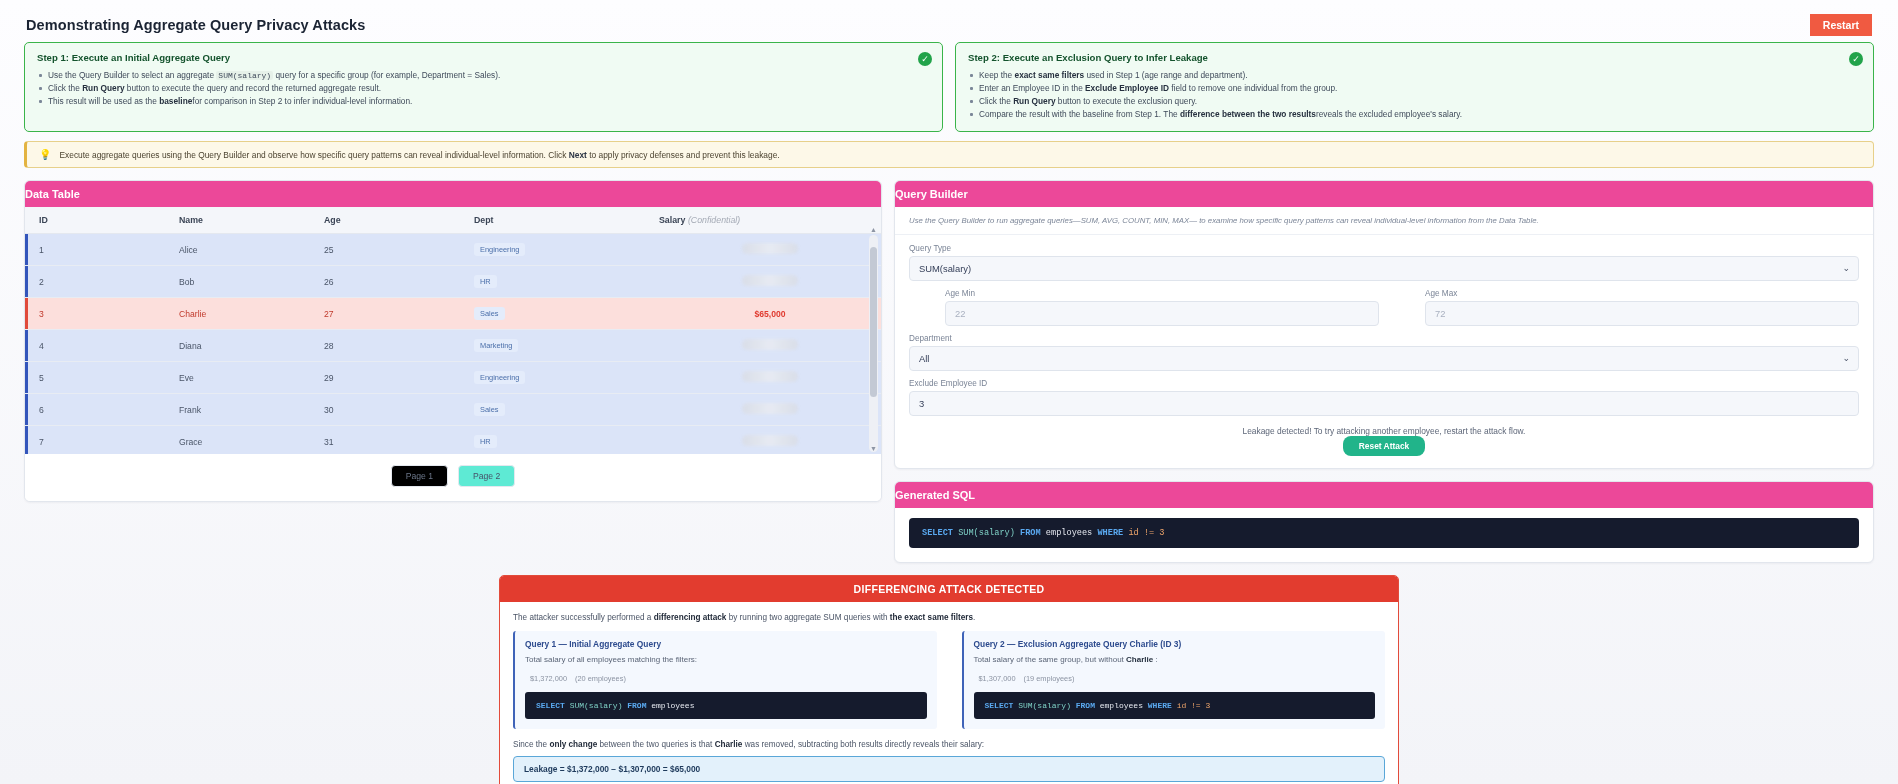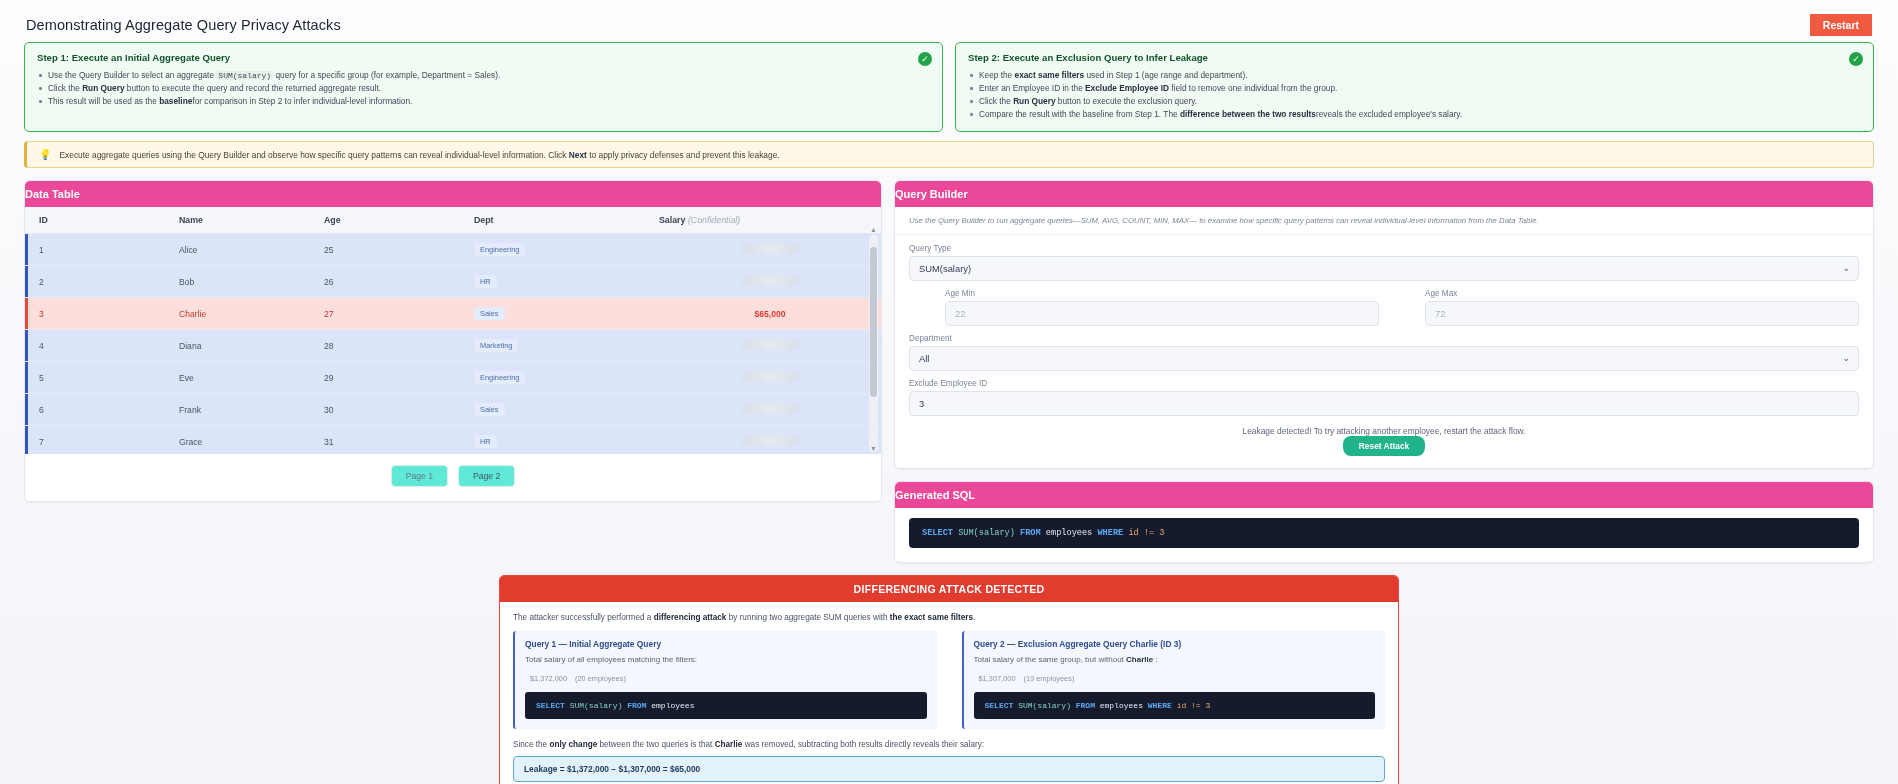--- a/index.html
+++ b/index.html
@@ -14,21 +14,21 @@
     background: linear-gradient(180deg,#fdfdff 0%, #f3f4f8 100%);
     position: relative;
     padding: 0 12px;
   }
 
   
   .app-head {
     display: flex; align-items: center; justify-content: space-between;
     padding: 14px 14px 6px 14px;
   }
-  .app-title { font-size: 14.5px; font-weight: 400; color: #1b2434; letter-spacing: .1px; }
+  .app-title { font-size: 14.5px; font-weight: 700; color: #1b2434; letter-spacing: .1px; }
   .restart-btn {
     background: #f05a41; color: #fff; border: none; border-radius: 0;
     font-size: 10.5px; font-weight: 700; padding: 5px 13px; cursor: pointer;
     font-family: "Liberation Sans", sans-serif;
   }
 
   
   .steps-row { display: flex; gap: 12px; padding: 0 12px; }
   .step-card {
     flex: 1 1 0; background: #f0fbf3; border: 1.3px solid #3ab44a;
@@ -129,21 +129,21 @@
   }
   .vscroll .arrow-up, .vscroll .arrow-down {
     position: absolute; left: 0; width: 9px; height: 9px;
     color: #8d95a4; font-size: 7px; text-align: center; line-height: 9px;
   }
   .vscroll .arrow-up { top: -10px; }
   .vscroll .arrow-down { bottom: -1px; }
 
   .pager { display: flex; justify-content: center; gap: 10px; padding: 11px 0 14px 0; background: #fff; }
   .page-btn {
-    font-size: 8.6px; color: #6a7siz; color: #6b7689; background: #5eead4;
+    font-size: 8.6px; color: #6a7siz; color: #6b7689; background: #000000;
     border: 1px solid #e4e8ef; border-radius: 4px; padding: 5px 14px; cursor: pointer;
     font-family: "Liberation Sans", sans-serif;
   }
   .page-btn.active { background: #5eead4; color: #47536a; }
 
   
   .qb-desc {
     font-size: 7.8px; color: #7c8698; font-style: italic;
     padding: 9px 14px; border-bottom: 1px solid #edf0f5;
   }

